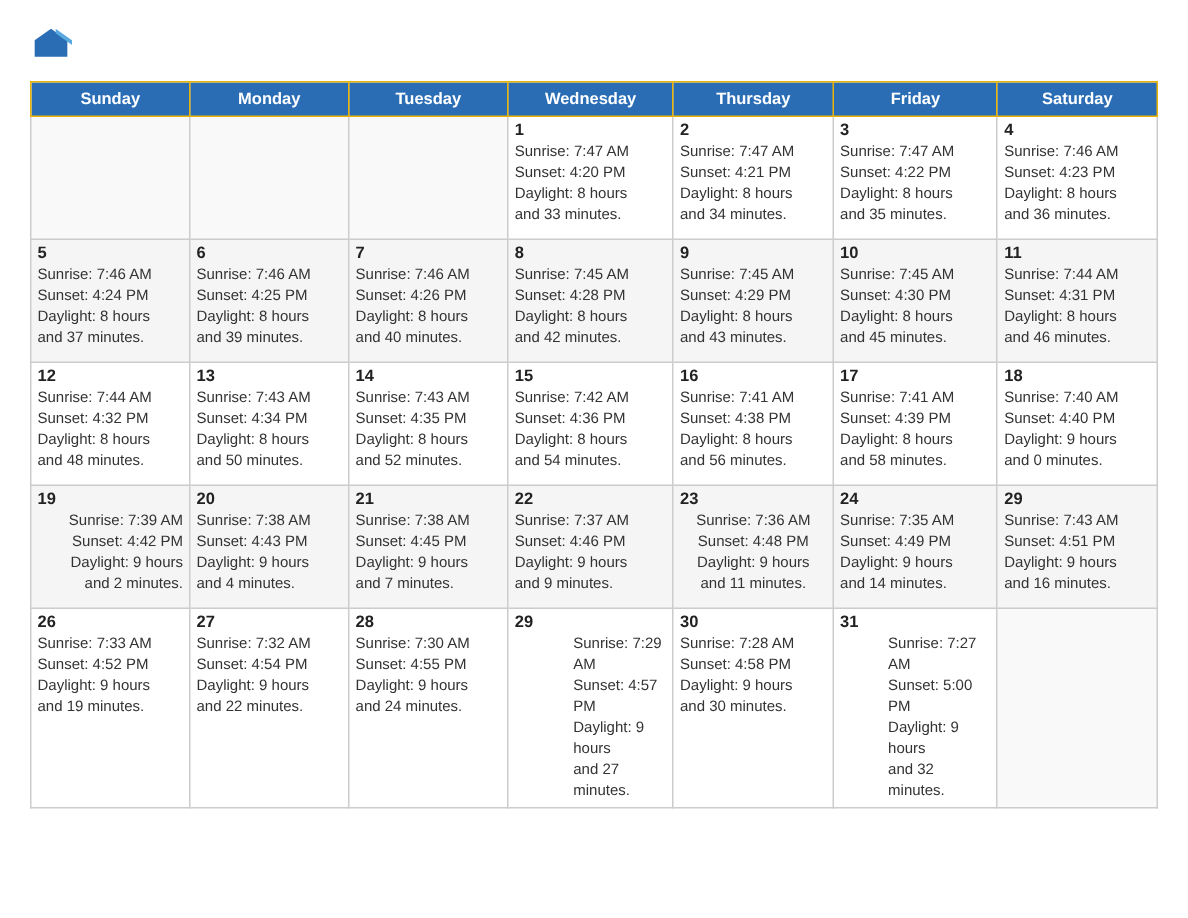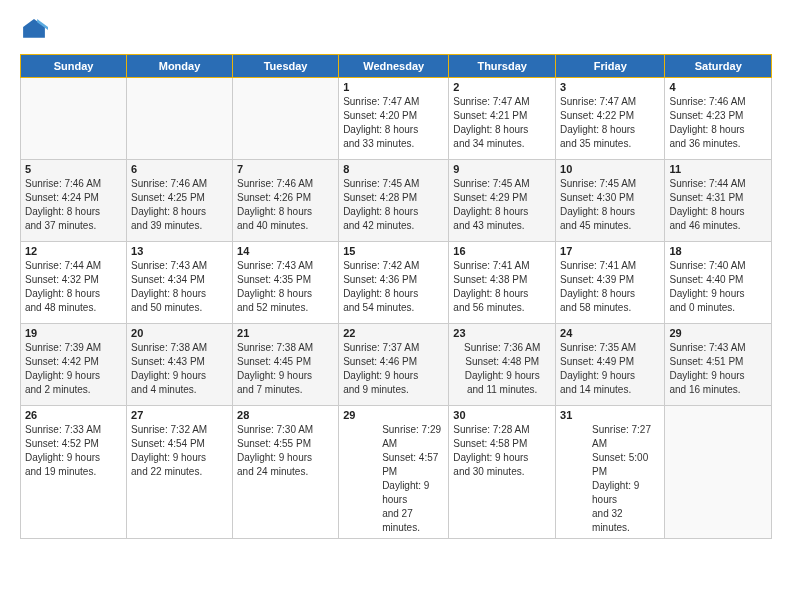--- a/index.html
+++ b/index.html
@@ -257,21 +257,21 @@
             <span class="day-num">18</span>
             <div class="day-info" style="white-space: pre-line;">Sunrise: 7:40 AM
 Sunset: 4:40 PM
 Daylight: 9 hours
 and 0 minutes.</div>
           </td>
         </tr>
         <tr>
           <td>
             <span class="day-num">19</span>
-            <div class="day-info" style="white-space: pre-line;">Sunrise: 7:39 AM
+            <div class="day-info" style="white-space: pre-line; text-align: right;">Sunrise: 7:39 AM
 Sunset: 4:42 PM
 Daylight: 9 hours
 and 2 minutes.</div>
           </td>
           <td>
             <span class="day-num">20</span>
             <div class="day-info" style="white-space: pre-line;">Sunrise: 7:38 AM
 Sunset: 4:43 PM
 Daylight: 9 hours
 and 4 minutes.</div>

